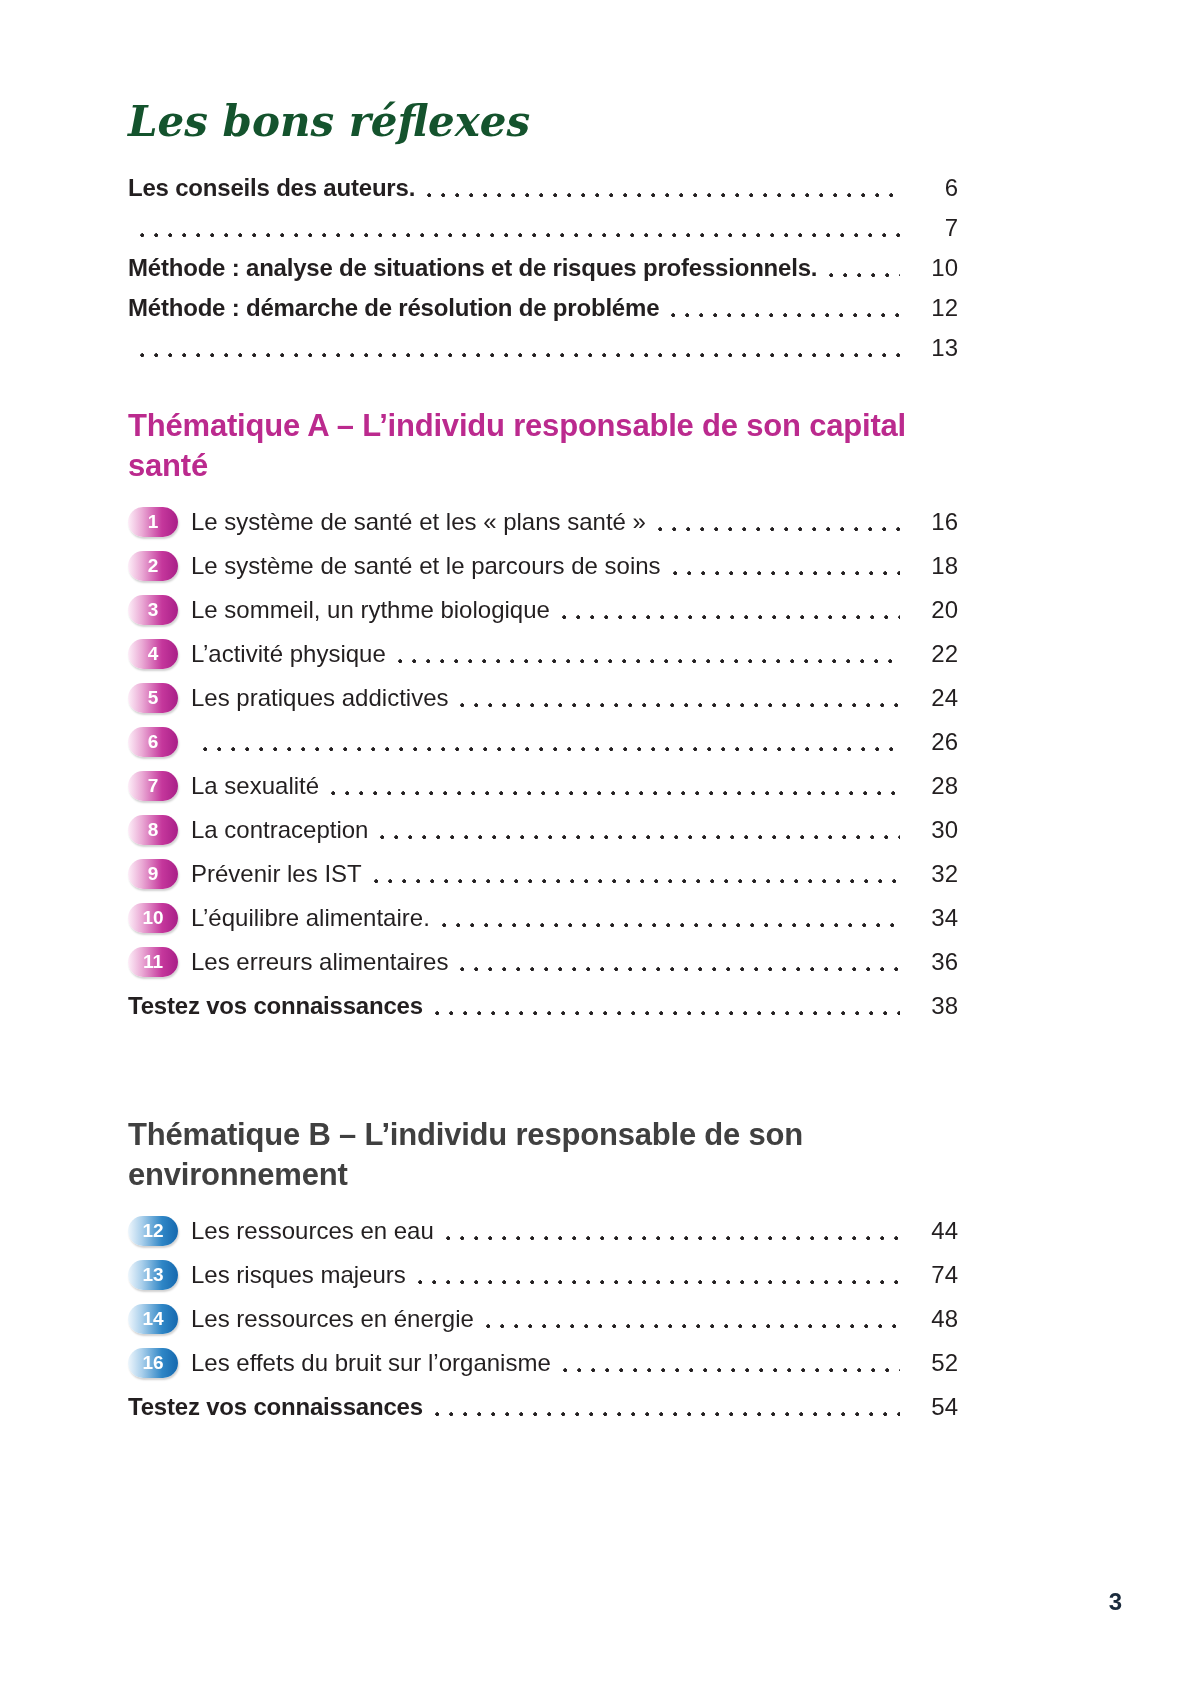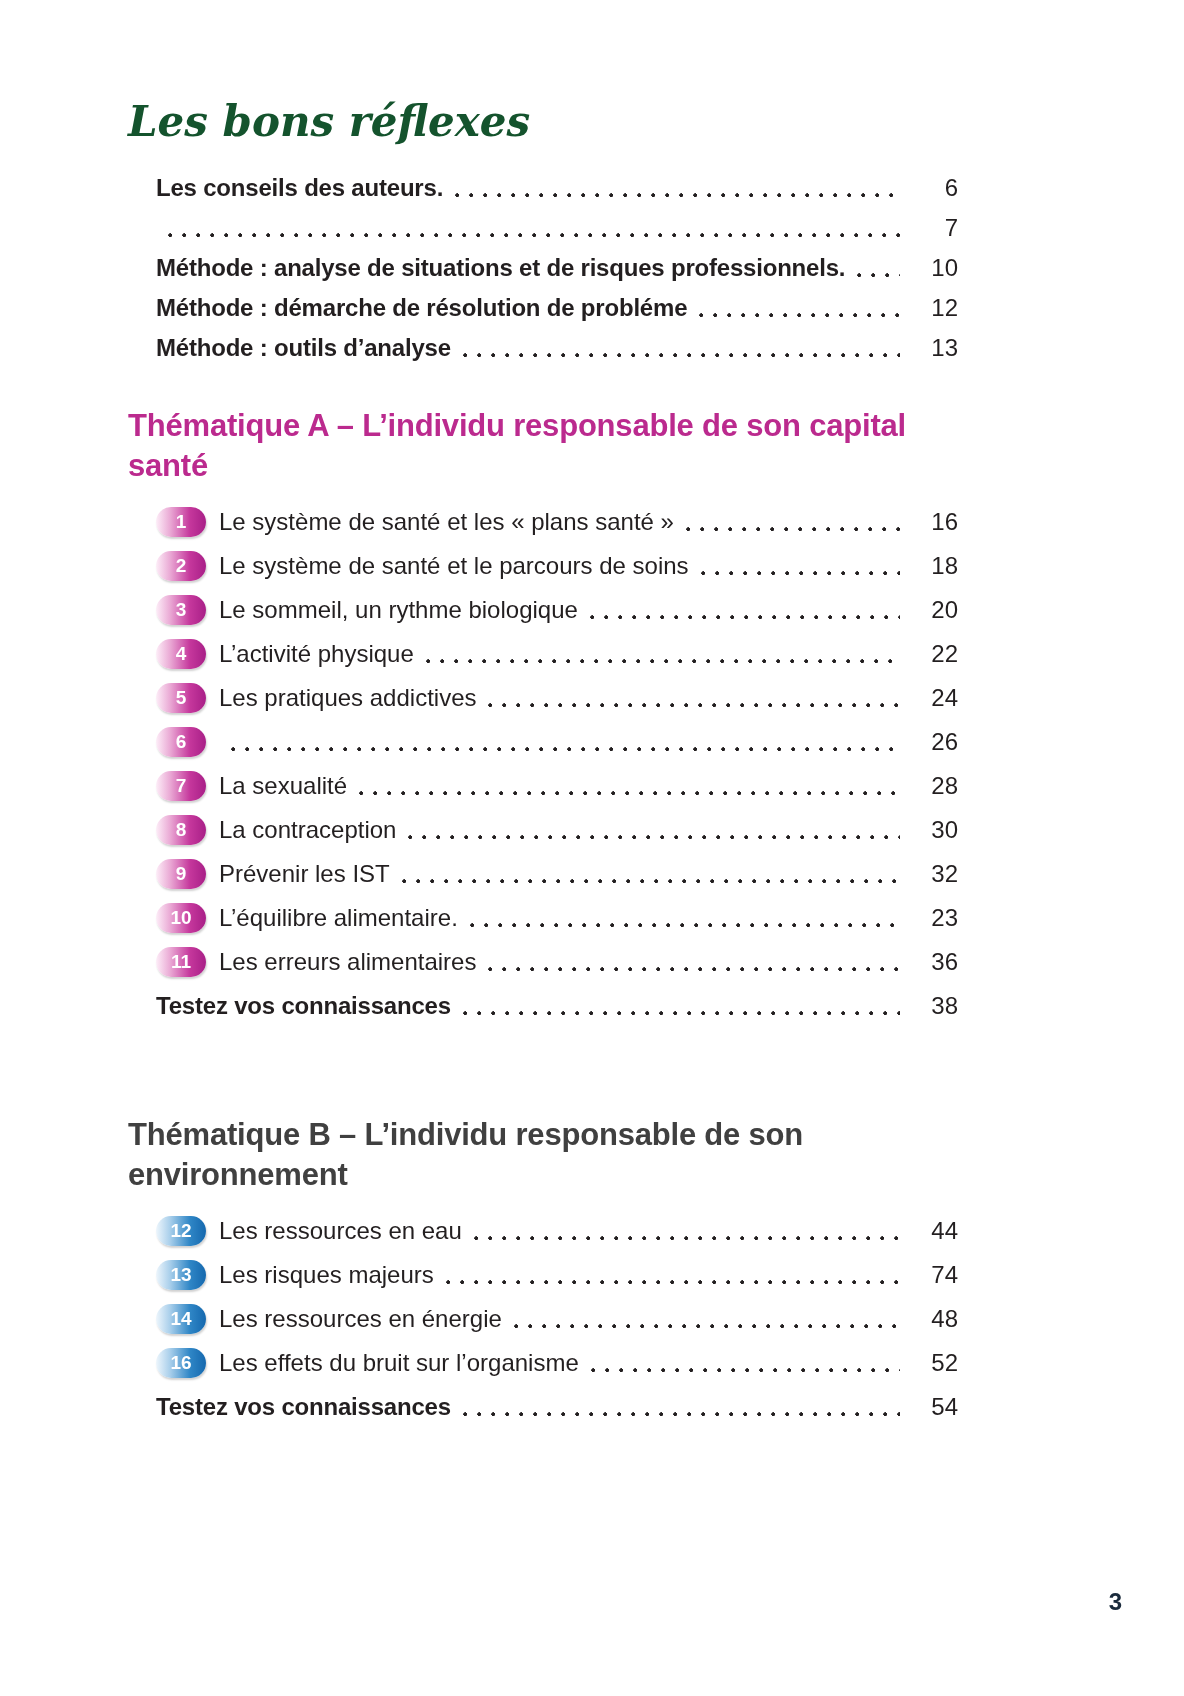--- a/index.html
+++ b/index.html
@@ -33,21 +33,20 @@
     font-size:42px;
     line-height:52px;
     margin:0 0 20px 0;
   }
   .toc-list{margin:0;}
   .row{
     display:flex;
     align-items:center;
     height:40px;
     font-size:24px;
-    margin-left:28px;
   }
   .row.item{height:44px;}
   .row-label{white-space:nowrap;}
   .bold .row-label{font-weight:bold;letter-spacing:-0.2px;}
   .leader{
     flex:1;
     height:5px;
     margin:0 10px 0 12px;
     align-self:center;
     margin-top:14px;
@@ -123,21 +122,20 @@
       <span class="row-label">Méthode : analyse de situations et de risques professionnels.</span>
       <span class="leader"></span>
       <span class="row-page">10</span>
     </div>
     <div class="row bold">
       <span class="row-label">Méthode : démarche de résolution de probléme</span>
       <span class="leader"></span>
       <span class="row-page">12</span>
     </div>
     <div class="row bold">
-      <span class="row-label">Méthode : outils d’analyse</span>
       <span class="leader"></span>
       <span class="row-page">13</span>
     </div>
   </div>
 
   <h2 class="them-heading a">Thématique A – L’individu responsable de son capital santé</h2>
 
   <div class="toc-list">
     <div class="row item">
       <span class="badge magenta">1</span>
@@ -189,21 +187,21 @@
     <div class="row item">
       <span class="badge magenta">9</span>
       <span class="row-label">Prévenir les IST</span>
       <span class="leader"></span>
       <span class="row-page">32</span>
     </div>
     <div class="row item">
       <span class="badge magenta">10</span>
       <span class="row-label">L’équilibre alimentaire.</span>
       <span class="leader"></span>
-      <span class="row-page">23</span>
+      <span class="row-page">34</span>
     </div>
     <div class="row item">
       <span class="badge magenta">11</span>
       <span class="row-label">Les erreurs alimentaires</span>
       <span class="leader"></span>
       <span class="row-page">36</span>
     </div>
     <div class="row item bold">
       <span class="row-label">Testez vos connaissances</span>
       <span class="leader"></span>

